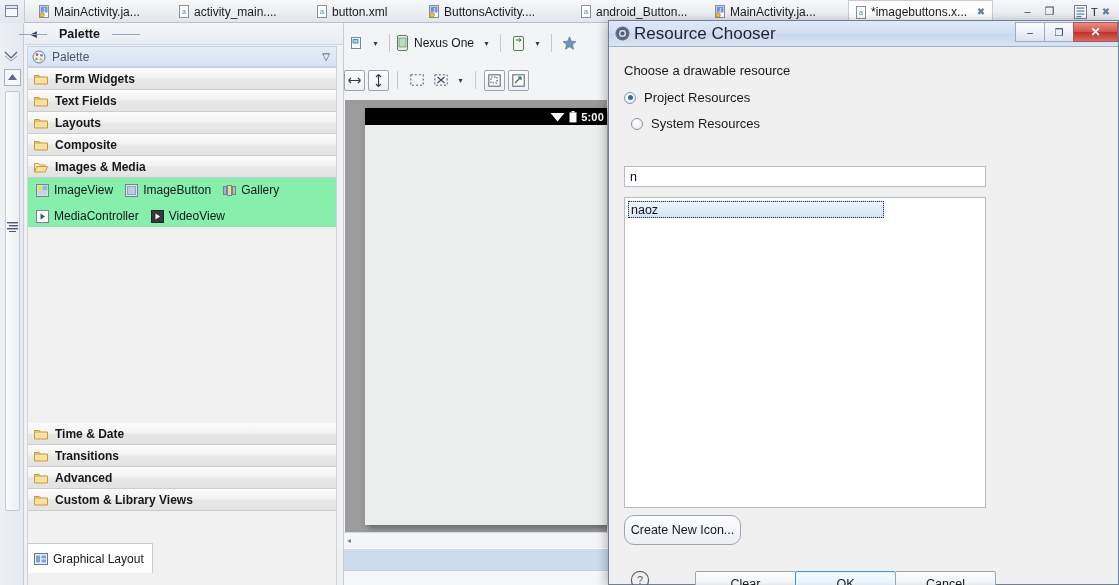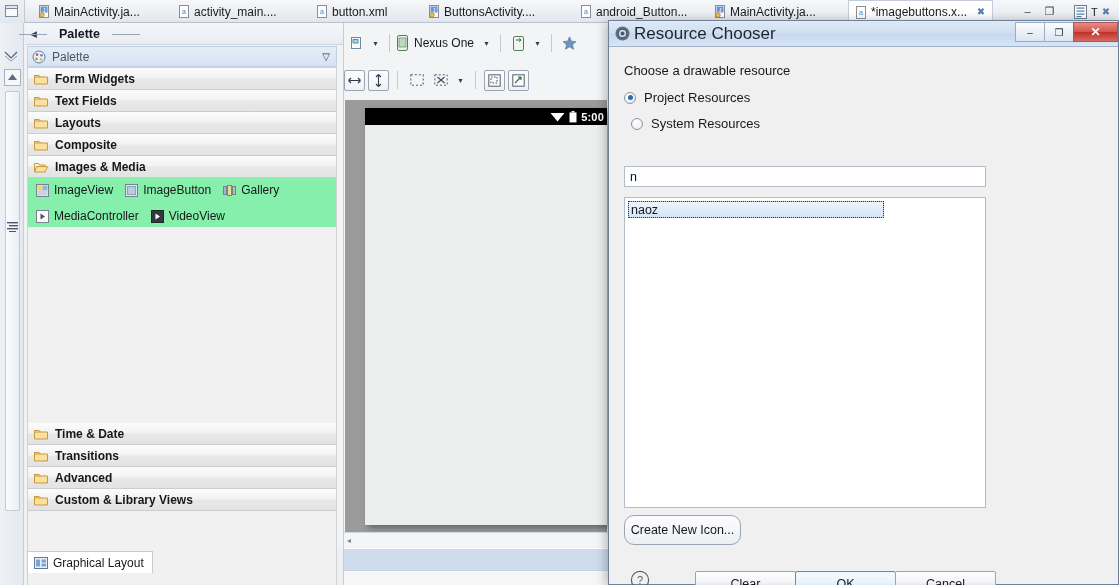--- a/index.html
+++ b/index.html
@@ -117,21 +117,21 @@
   }
   .widget{display:flex;align-items:center;gap:5px;font-size:12px;color:#16181b;white-space:nowrap;}
   #mediaspace{height:196px;background:#f1f1f1;}
 
   
   #viewtabs{
     left:27px;top:551px;width:316px;height:22px;
     display:flex;align-items:flex-end;
   }
   .vtab{
-    height:22px;display:flex;align-items:center;gap:5px;
+    height:30px;display:flex;align-items:center;gap:5px;
     padding:0 8px 0 6px;box-sizing:border-box;font-size:12px;color:#16181b;
   }
   .vtab.active{
     background:#ffffff;border:1px solid #c5ccd6;border-bottom:none;
   }
   .vtab.inactive{background:transparent;border-right:1px solid #c5ccd6;}
 
   
   #editor-pane{
     left:343px;top:23px;width:665px;height:562px;

